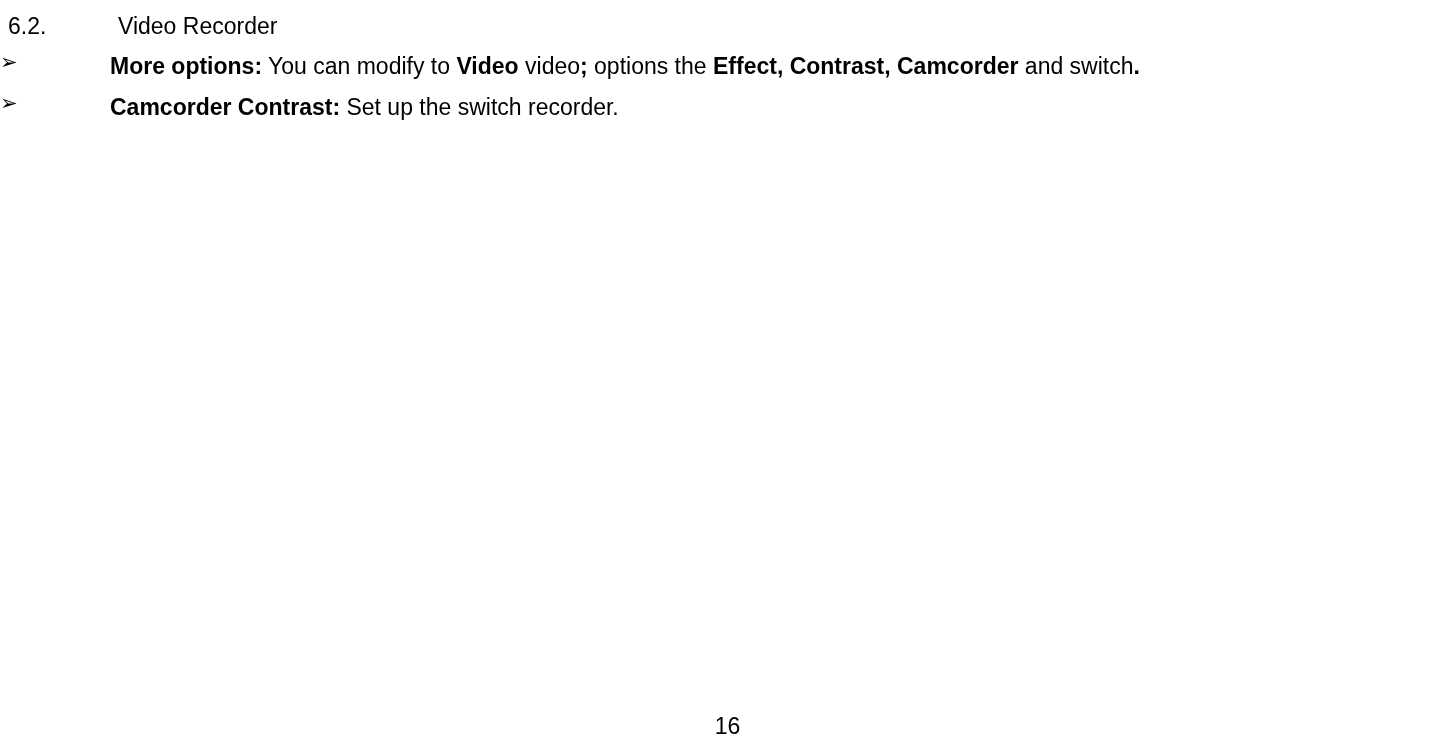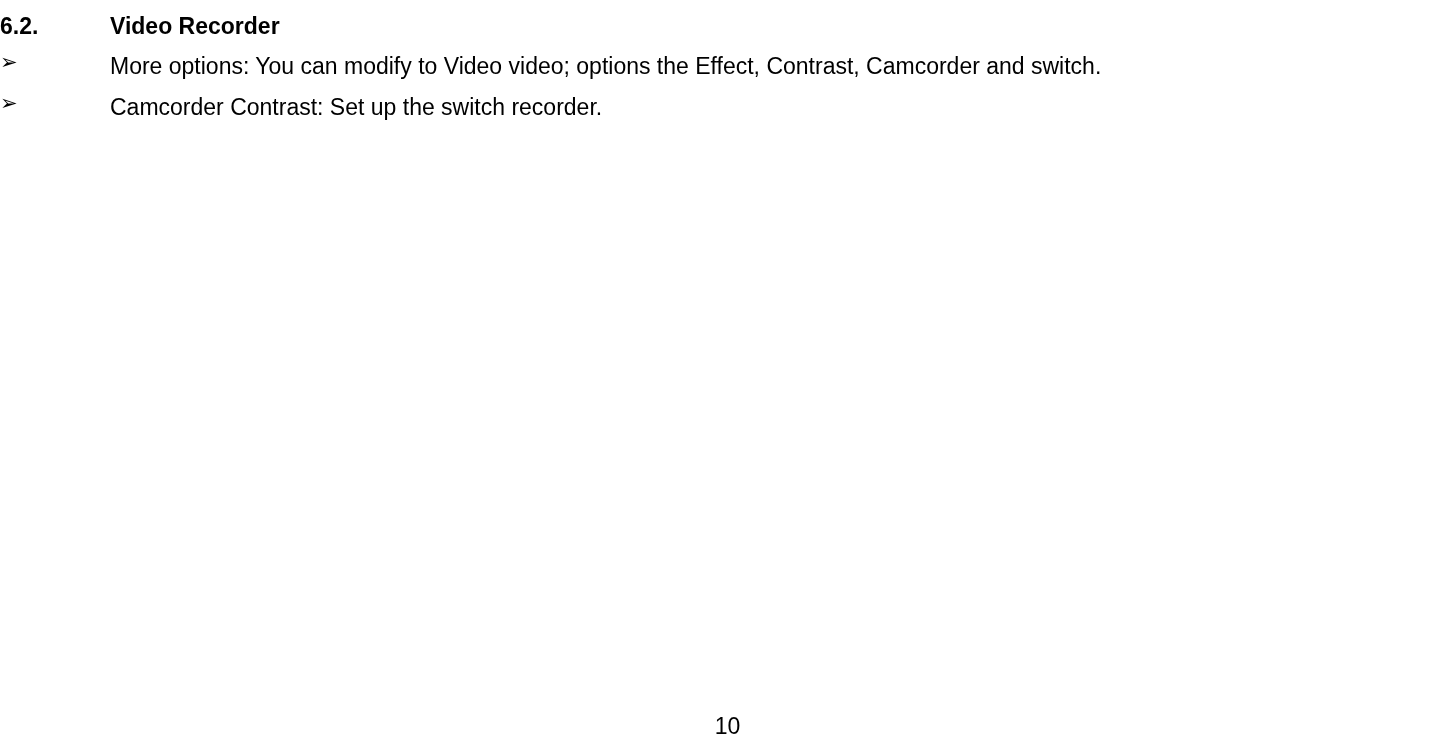--- a/index.html
+++ b/index.html
@@ -9,24 +9,25 @@
     }
     body {
       width: 1455px;
       height: 750px;
       background: #ffffff;
       font-family: Verdana, Geneva, sans-serif;
       position: relative;
       padding: 10px 20px 0 0;
     }
     .heading {
-      font-weight: bold;
+      font-weight: normal;
       font-size: 23px;
       line-height: 1.4;
       margin-bottom: 6px;
+      padding-left: 8px;
     }
     .heading-num {
       display: inline-block;
       width: 110px;
     }
     .bullet-item {
       display: flex;
       align-items: flex-start;
       margin-bottom: 4px;
     }
@@ -36,21 +37,21 @@
       font-size: 21px;
       padding-left: 0;
       padding-top: 2px;
     }
     .bullet-content {
       flex: 1;
       font-size: 23px;
       line-height: 1.6;
     }
     .bold {
-      font-weight: normal;
+      font-weight: bold;
     }
     .page-number {
       position: absolute;
       bottom: 10px;
       left: 50%;
       transform: translateX(-50%);
       font-size: 23px;
     }
   </style>
 </head>
@@ -67,13 +68,13 @@
   </div>
 </div>
 
 <div class="bullet-item">
   <div class="bullet-marker">➢</div>
   <div class="bullet-content">
     <span class="bold">Camcorder Contrast:</span><span> Set up the switch recorder.</span>
   </div>
 </div>
 
-<div class="page-number">10</div>
+<div class="page-number">16</div>
 
 </body></html>

